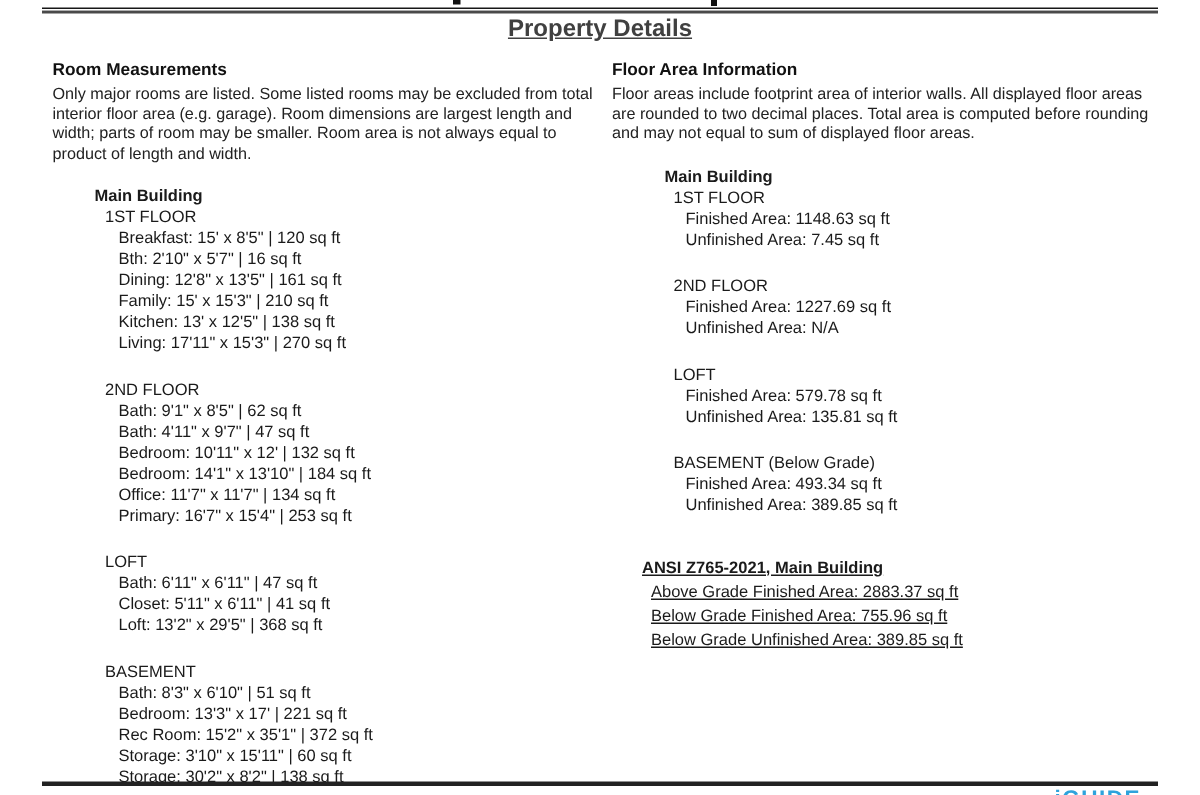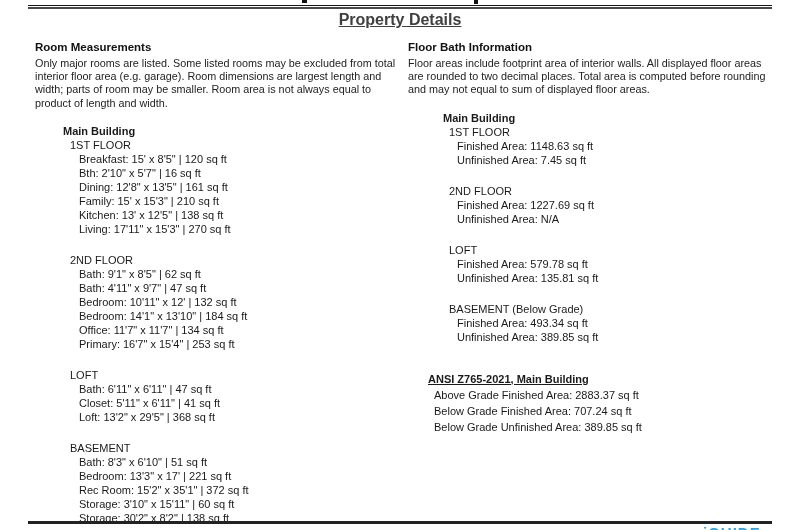--- a/index.html
+++ b/index.html
@@ -53,21 +53,21 @@
   .col-left .floor-block + .floor-block { margin-top: 17px; }
 
   
   .col-right .building-name { padding-left: 35px; }
   .col-right .floor-name    { padding-left: 41px; line-height: 14px; }
   .col-right .area-line     { padding-left: 49px; line-height: 14px; }
   .col-right .floor-block + .floor-block { margin-top: 17px; }
 
   .ansi-block { margin-top: 28px; }
   .ansi-heading { font-weight: bold; padding-left: 20px; line-height: 15px; text-decoration: underline; }
-  .ansi-line { padding-left: 26px; line-height: 16px; }
+  .ansi-line { padding-left: 26px; line-height: 16px; text-decoration: underline; }
 
   
   .logo-clip {
     position: absolute; left: 703px; top: 525px;
     width: 72px; height: 5px; overflow: hidden;
   }
   .logo-clip span {
     display: block;
     font-size: 15px; font-weight: bold; letter-spacing: 1px;
     color: #2ea3dc;
@@ -125,21 +125,21 @@
         <div class="room-line">Bath: 8'3" x 6'10" | 51 sq ft</div>
         <div class="room-line">Bedroom: 13'3" x 17' | 221 sq ft</div>
         <div class="room-line">Rec Room: 15'2" x 35'1" | 372 sq ft</div>
         <div class="room-line">Storage: 3'10" x 15'11" | 60 sq ft</div>
         <div class="room-line">Storage: 30'2" x 8'2" | 138 sq ft</div>
       </div>
     </div>
   </div>
 
   <div class="col col-right">
-    <div class="section-heading">Floor Bath Information</div>
+    <div class="section-heading">Floor Area Information</div>
     <div class="section-desc">Floor areas include footprint area of interior walls. All displayed floor areas are rounded to two decimal places. Total area is computed before rounding and may not equal to sum of displayed floor areas.</div>
 
     <div class="building">
       <div class="building-name">Main Building</div>
 
       <div class="floor-block">
         <div class="floor-name">1ST FLOOR</div>
         <div class="area-line">Finished Area: 1148.63 sq ft</div>
         <div class="area-line">Unfinished Area: 7.45 sq ft</div>
       </div>
@@ -159,21 +159,21 @@
       <div class="floor-block">
         <div class="floor-name">BASEMENT (Below Grade)</div>
         <div class="area-line">Finished Area: 493.34 sq ft</div>
         <div class="area-line">Unfinished Area: 389.85 sq ft</div>
       </div>
     </div>
 
     <div class="ansi-block">
       <div class="ansi-heading">ANSI Z765-2021, Main Building</div>
       <div class="ansi-line">Above Grade Finished Area: 2883.37 sq ft</div>
-      <div class="ansi-line">Below Grade Finished Area: 707.24 sq ft</div>
+      <div class="ansi-line">Below Grade Finished Area: 755.96 sq ft</div>
       <div class="ansi-line">Below Grade Unfinished Area: 389.85 sq ft</div>
     </div>
   </div>
 
   <div class="rule-bottom"></div>
 
   <div class="logo-clip">
     <span>iGUIDE</span>
   </div>
 

